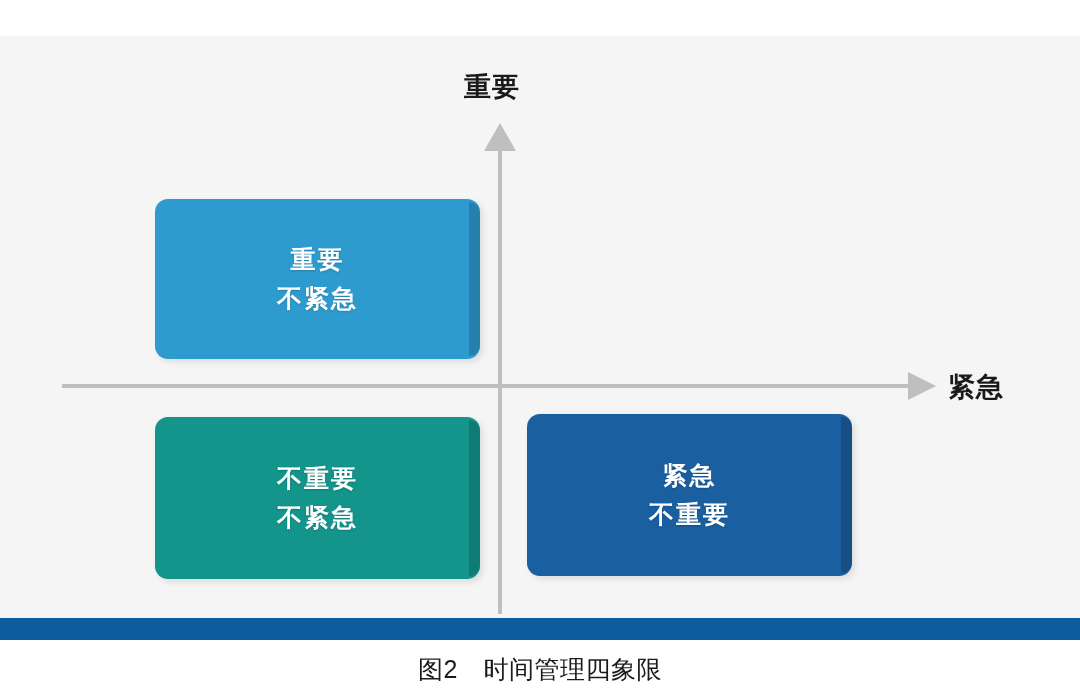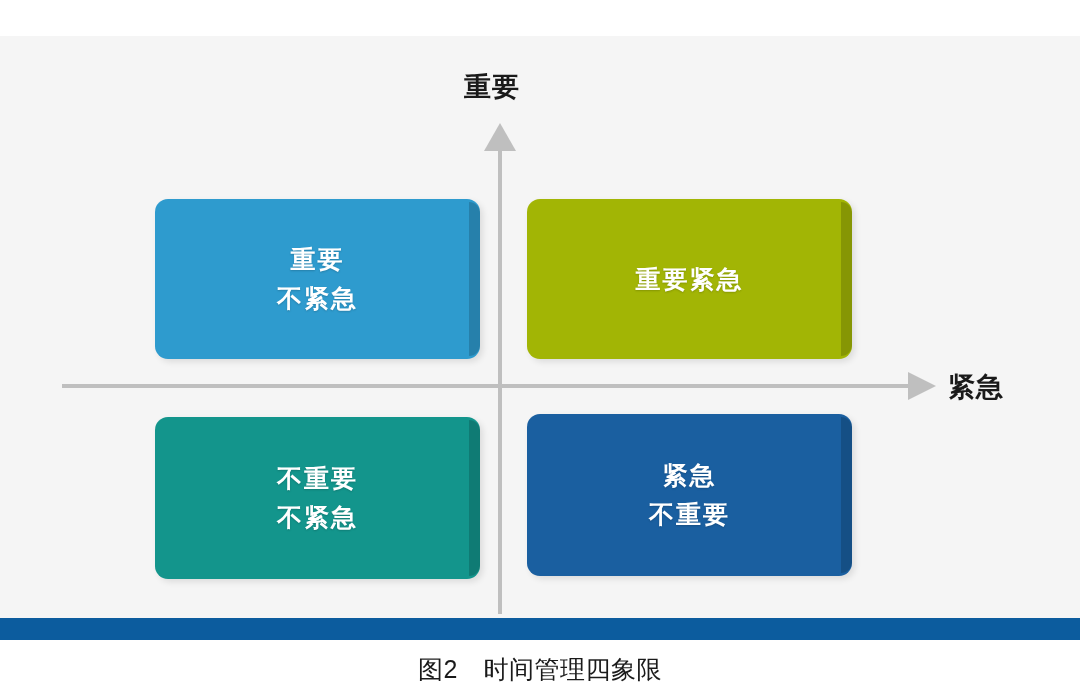--- a/index.html
+++ b/index.html
@@ -169,23 +169,20 @@
   <div class="axis-arrow-right"></div>
 
   <div class="axis-label" id="axis-label-y">重要</div>
   <div class="axis-label" id="axis-label-x">紧急</div>
 
   <div class="quadrant" id="quadrant-important-not-urgent">
     <span class="quadrant-label">重要</span>
     <span class="quadrant-label">不紧急</span>
   </div>
 
-  <div class="quadrant" id="quadrant-important-urgent">
-    <span class="quadrant-label">重要紧急</span>
-  </div>
 
   <div class="quadrant" id="quadrant-not-important-not-urgent">
     <span class="quadrant-label">不重要</span>
     <span class="quadrant-label">不紧急</span>
   </div>
 
   <div class="quadrant" id="quadrant-urgent-not-important">
     <span class="quadrant-label">紧急</span>
     <span class="quadrant-label">不重要</span>
   </div>

